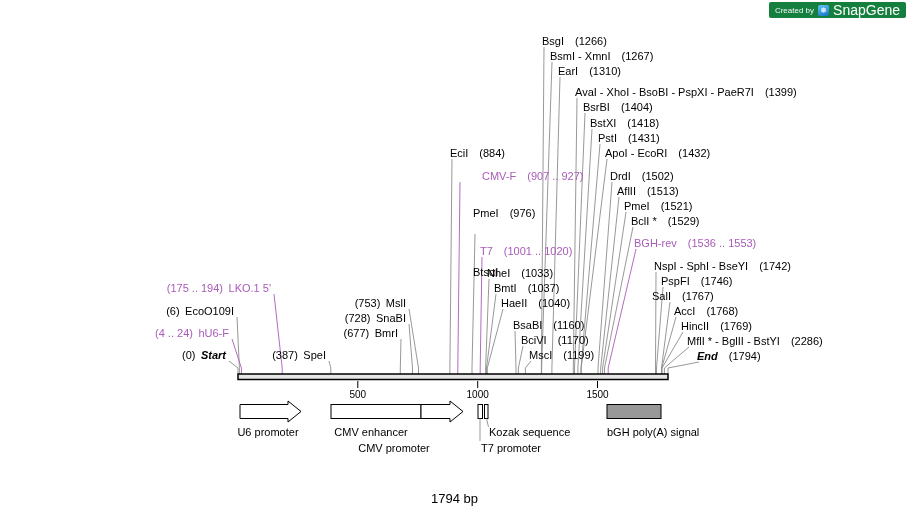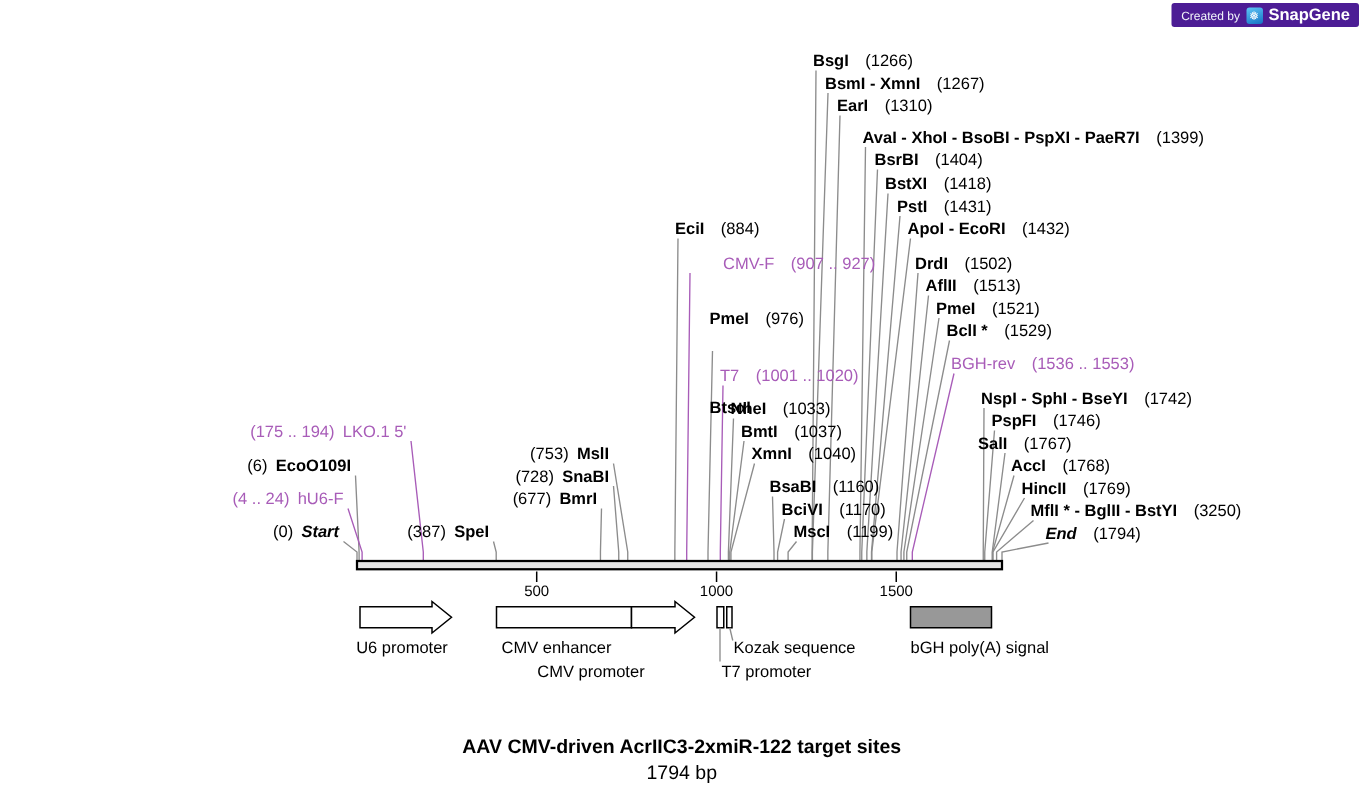--- a/index.html
+++ b/index.html
@@ -1,41 +1,41 @@
 <!DOCTYPE html>
 <html><head>
 <meta charset="utf-8">
 <style>
   html,body{margin:0;padding:0;background:#fff;}
   .canvas{position:relative;width:909px;height:531px;background:#ffffff;overflow:hidden;
           font-family:"Liberation Sans",sans-serif;}
   .canvas svg{position:absolute;left:0;top:0;}
   
   .map-label{position:absolute;font-size:11px;line-height:13px;white-space:nowrap;color:#000;}
-  .map-label .nm{font-weight:bold;}
+  .map-label .nm{font-weight:normal;}
   .map-label .ps{font-weight:normal;}
   .map-label.primer .nm{font-weight:normal;}
   .map-label.marker .nm{font-style:italic;font-weight:bold;}
   
   .ruler-num{position:absolute;font-size:10px;line-height:11px;color:#000;transform:translateX(-50%);white-space:nowrap;}
   
   .feat-label{position:absolute;font-size:11px;line-height:13px;color:#000;white-space:nowrap;}
   .feat-label.center{transform:translateX(-50%);}
   
   .title-block{position:absolute;left:0;top:490px;width:909px;text-align:center;color:#000;}
   .title-block .title{font-size:13px;font-weight:bold;line-height:16px;}
   .title-block .bp{font-size:13px;line-height:14px;margin-top:2px;}
   
   .badge{position:absolute;top:2px;right:3px;height:14px;display:flex;align-items:center;gap:4px;
-         background:#4c1d95;border-radius:2px;padding:1px 6px;}
+         background:#15803d;border-radius:2px;padding:1px 6px;}
   .badge .badge-created{font-size:8px;color:#f2f6fa;}
   .badge .badge-logo{display:inline-block;width:11px;height:11px;border-radius:2px;
          background:linear-gradient(160deg,#5fc6f7,#1472c4);color:#fff;font-size:8px;
          line-height:11px;text-align:center;}
-  .badge .badge-brand{font-size:11px;font-weight:bold;color:#ffffff;}
+  .badge .badge-brand{font-size:14px;font-weight:normal;color:#ffffff;}
 </style>
 </head>
 <body>
 
 <div class="canvas">
 
   <div class="badge">
     <span class="badge-created">Created by</span>
     <span class="badge-logo">❅</span>
     <span class="badge-brand">SnapGene</span>
@@ -111,27 +111,27 @@
       <span class="map-label enzyme" style="top: 170px; left: 610px;"><span class="nm">DrdI</span>  <span class="ps">(1502)</span></span>
       <span class="map-label enzyme" style="top: 185px; left: 617px;"><span class="nm">AflII</span>  <span class="ps">(1513)</span></span>
       <span class="map-label enzyme" style="top: 200px; left: 624px;"><span class="nm">PmeI</span>  <span class="ps">(1521)</span></span>
       <span class="map-label enzyme" style="top: 215px; left: 631px;"><span class="nm">BclI *</span>  <span class="ps">(1529)</span></span>
       <span class="map-label enzyme" style="top: 207px; left: 473px;"><span class="nm">PmeI</span>  <span class="ps">(976)</span></span>
       <span class="map-label enzyme" style="top: 222px; left: 473px; margin-top: 44px;"><span class="nm">BtsαI</span></span>
       <span class="map-label primer" style="top: 245px; left: 480px; color: rgb(168, 92, 184);"><span class="nm">T7</span>  <span class="ps">(1001 .. 1020)</span></span>
       <span class="map-label primer" style="top: 237px; left: 634px; color: rgb(168, 92, 184);"><span class="nm">BGH-rev</span>  <span class="ps">(1536 .. 1553)</span></span>
       <span class="map-label enzyme" style="top: 267px; left: 487px;"><span class="nm">NheI</span>  <span class="ps">(1033)</span></span>
       <span class="map-label enzyme" style="top: 282px; left: 494px;"><span class="nm">BmtI</span>  <span class="ps">(1037)</span></span>
-      <span class="map-label enzyme" style="top: 297px; left: 501px;"><span class="nm">XmnI</span>  <span class="ps">(1040)</span></span>
+      <span class="map-label enzyme" style="top: 297px; left: 501px;"><span class="nm">HaeII</span>  <span class="ps">(1040)</span></span>
       <span class="map-label enzyme" style="top: 260px; left: 654px;"><span class="nm">NspI - SphI - BseYI</span>  <span class="ps">(1742)</span></span>
       <span class="map-label enzyme" style="top: 275px; left: 661px;"><span class="nm">PspFI</span>  <span class="ps">(1746)</span></span>
       <span class="map-label enzyme" style="top: 290px; left: 652px;"><span class="nm">SalI</span>  <span class="ps">(1767)</span></span>
       <span class="map-label enzyme" style="top: 305px; left: 674px;"><span class="nm">AccI</span>  <span class="ps">(1768)</span></span>
       <span class="map-label enzyme" style="top: 320px; left: 681px;"><span class="nm">HincII</span>  <span class="ps">(1769)</span></span>
-      <span class="map-label enzyme" style="top: 335px; left: 687px;"><span class="nm">MflI * - BglII - BstYI</span>  <span class="ps">(3250)</span></span>
+      <span class="map-label enzyme" style="top: 335px; left: 687px;"><span class="nm">MflI * - BglII - BstYI</span>  <span class="ps">(2286)</span></span>
       <span class="map-label marker" style="top: 350px; left: 697px;"><span class="nm">End</span>  <span class="ps">(1794)</span></span>
       <span class="map-label enzyme" style="top: 319px; left: 513px;"><span class="nm">BsaBI</span>  <span class="ps">(1160)</span></span>
       <span class="map-label enzyme" style="top: 334px; left: 521px;"><span class="nm">BciVI</span>  <span class="ps">(1170)</span></span>
       <span class="map-label enzyme" style="top: 349px; left: 529px;"><span class="nm">MscI</span>  <span class="ps">(1199)</span></span>
       <span class="map-label primer" style="top: 282px; right: 638px; color: rgb(168, 92, 184);"><span class="ps">(175 .. 194)</span> <span class="nm">LKO.1 5'</span></span>
       <span class="map-label enzyme" style="top: 305px; right: 675px;"><span class="ps">(6)</span> <span class="nm">EcoO109I</span></span>
       <span class="map-label primer" style="top: 327px; right: 680px; color: rgb(168, 92, 184);"><span class="ps">(4 .. 24)</span> <span class="nm">hU6-F</span></span>
       <span class="map-label marker" style="top: 349px; right: 683px;"><span class="ps">(0)</span> <span class="nm">Start</span></span>
       <span class="map-label enzyme" style="top: 349px; right: 583px;"><span class="ps">(387)</span> <span class="nm">SpeI</span></span>
       <span class="map-label enzyme" style="top: 297px; right: 503px;"><span class="ps">(753)</span> <span class="nm">MslI</span></span>
@@ -139,17 +139,16 @@
       <span class="map-label enzyme" style="top: 327px; right: 511px;"><span class="ps">(677)</span> <span class="nm">BmrI</span></span>
       <span class="feat-label center" style="top: 426px; left: 268px;">U6 promoter</span>
       <span class="feat-label center" style="top: 426px; left: 371px;">CMV enhancer</span>
       <span class="feat-label center" style="top: 442px; left: 394px;">CMV promoter</span>
       <span class="feat-label" style="top: 426px; left: 489px;">Kozak sequence</span>
       <span class="feat-label" style="top: 442px; left: 481px;">T7 promoter</span>
       <span class="feat-label" style="top: 426px; left: 607px;">bGH poly(A) signal</span>
     </div>
 
   <div class="title-block">
-    <div class="title">AAV CMV-driven AcrIIC3-2xmiR-122 target sites</div>
     <div class="bp">1794 bp</div>
   </div>
 
 </div>
 
 </body></html>

